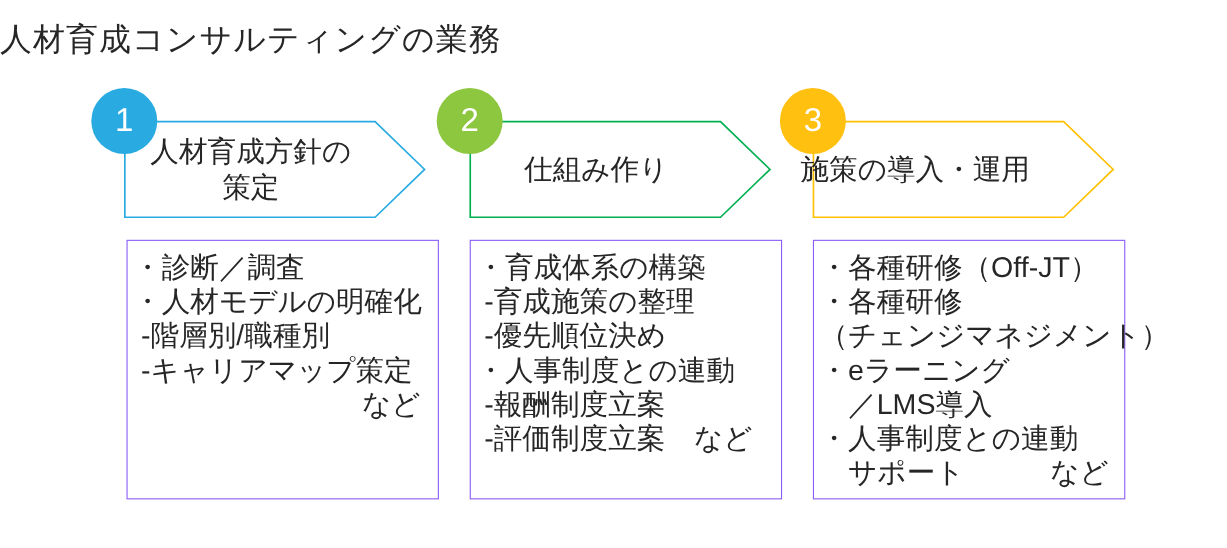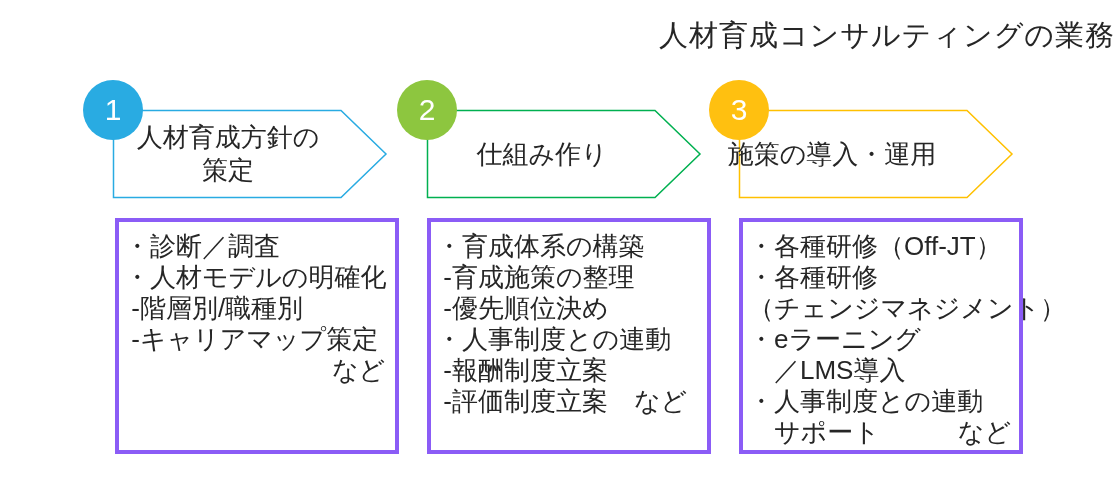--- a/index.html
+++ b/index.html
@@ -15,21 +15,21 @@
     background: #ffffff;
     overflow: hidden;
     color: #262626;
     font-weight: 300;
   }
   .title {
     position: absolute;
     top: 16px;
     left: 0;
     width: 100%;
-    text-align: right;
+    text-align: left;
     font-size: 29px;
     letter-spacing: 1px;
     color: #262626;
     white-space: pre;
   }
   .chevron {
     position: absolute;
     top: 109px;
     width: 276px;
     height: 90px;
@@ -61,21 +61,21 @@
     justify-content: center;
     color: #ffffff;
     font-size: 30px;
     z-index: 2;
   }
   .box {
     position: absolute;
     top: 218px;
     width: 284px;
     height: 236px;
-    border: 4px solid #8b5cf6;
+    border: 1px solid #8b5cf6;
     box-sizing: border-box;
     padding: 9px 4px 0 5px;
     background: #ffffff;
   }
   .box .line {
     font-size: 26px;
     line-height: 31px;
     white-space: pre;
     color: #262626;
   }

